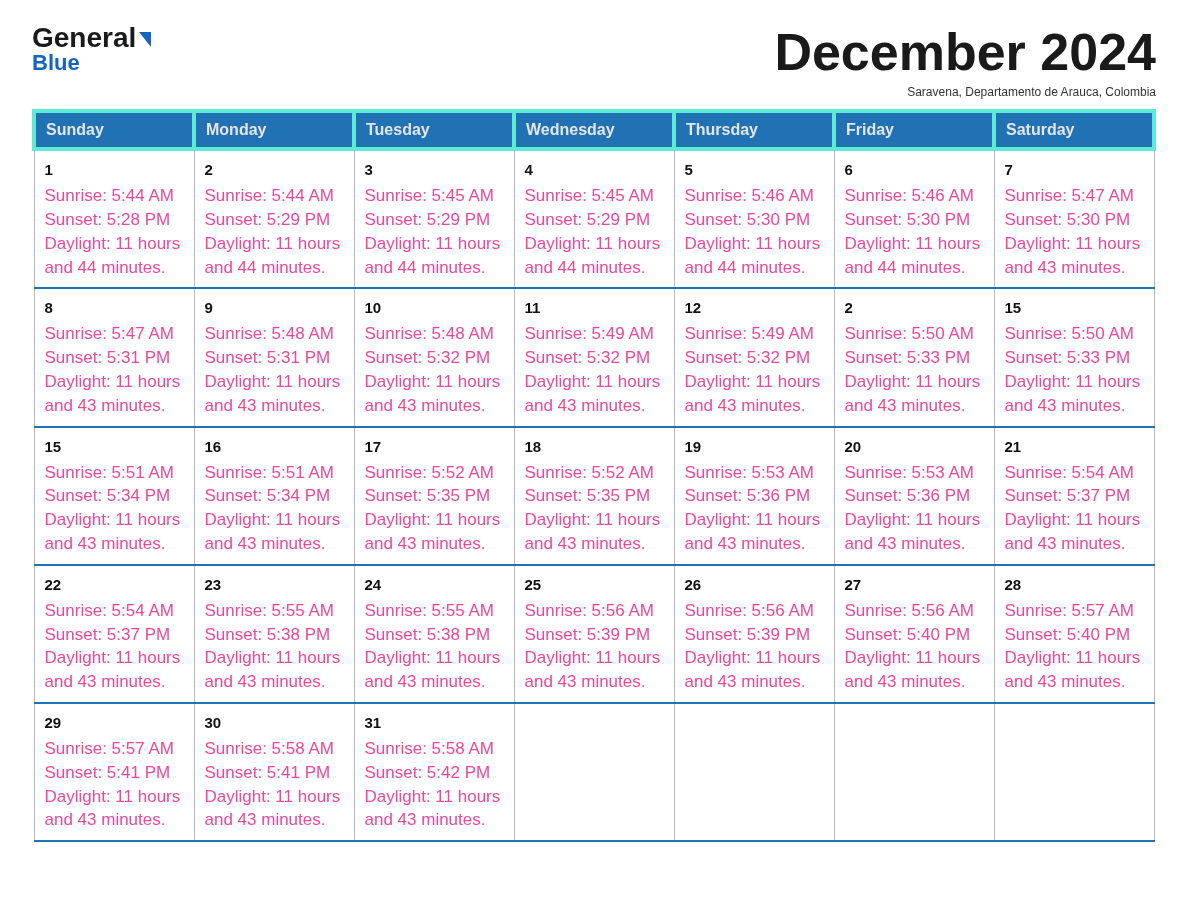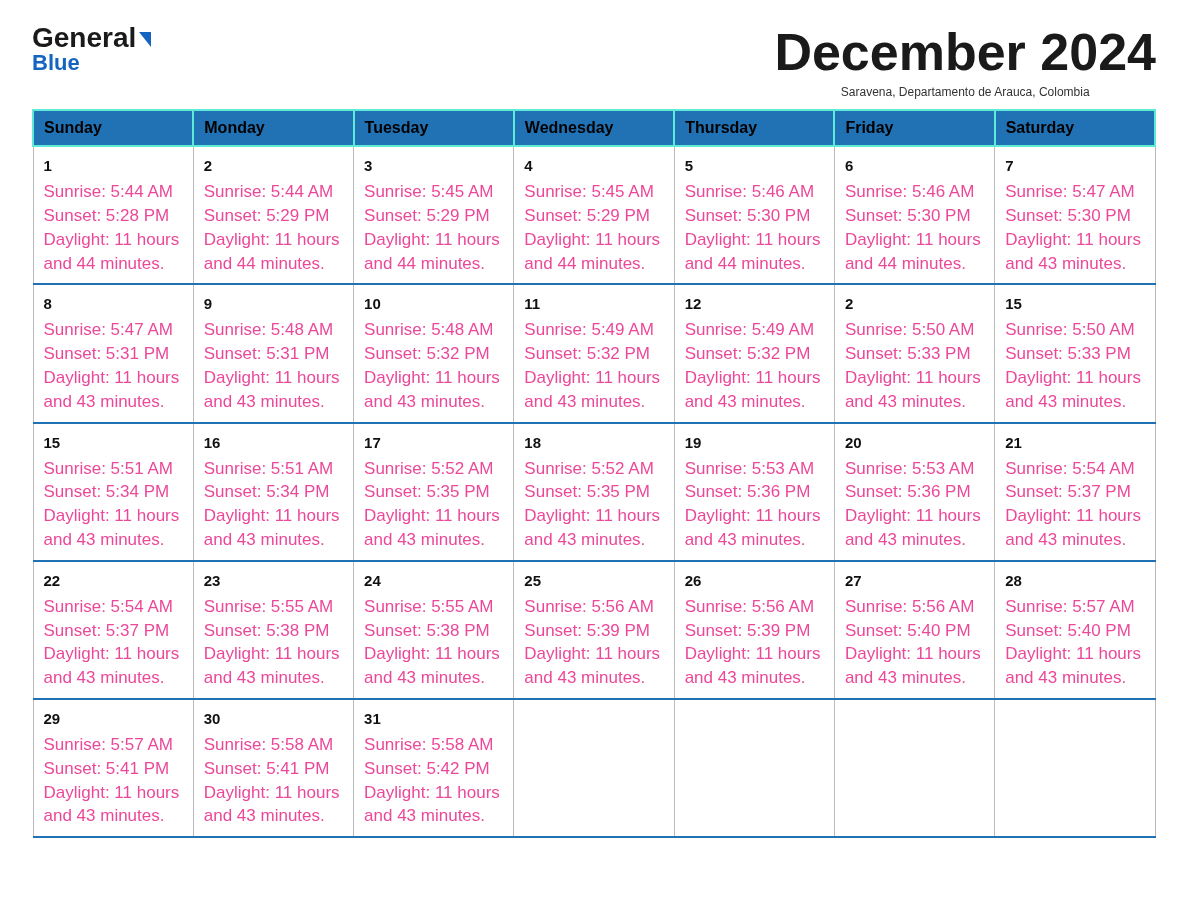--- a/index.html
+++ b/index.html
@@ -30,21 +30,21 @@
       line-height: 1;
     }
     .logo-blue-line {
       font-size: 22px;
       font-weight: bold;
       color: #1565c0;
       margin-top: -2px;
       text-align: right;
     }
     .title-area {
-      text-align: center;
+      text-align: right;
     }
     .month-title {
       font-size: 52px;
       font-weight: bold;
       color: #1a1a1a;
       line-height: 1.1;
     }
     .location-subtitle {
       font-size: 12px;
       color: #333;
@@ -52,26 +52,26 @@
     }
     .calendar-table {
       width: 100%;
       border-collapse: collapse;
       margin-top: 8px;
     }
     .calendar-table thead tr {
       background-color: #2171b5;
     }
     .calendar-table thead th {
-      color: #000000;
+      color: #e5e5e5;
       font-size: 16px;
       font-weight: bold;
       padding: 8px 10px;
       text-align: left;
-      border: 2px solid #5eead4;
+      border: 4px solid #5eead4;
     }
     .calendar-table tbody td {
       border: 1px solid #bbb;
       padding: 8px 10px;
       vertical-align: top;
       font-size: 13px;
       line-height: 1.4;
       width: 14.28%;
       min-height: 90px;
     }

